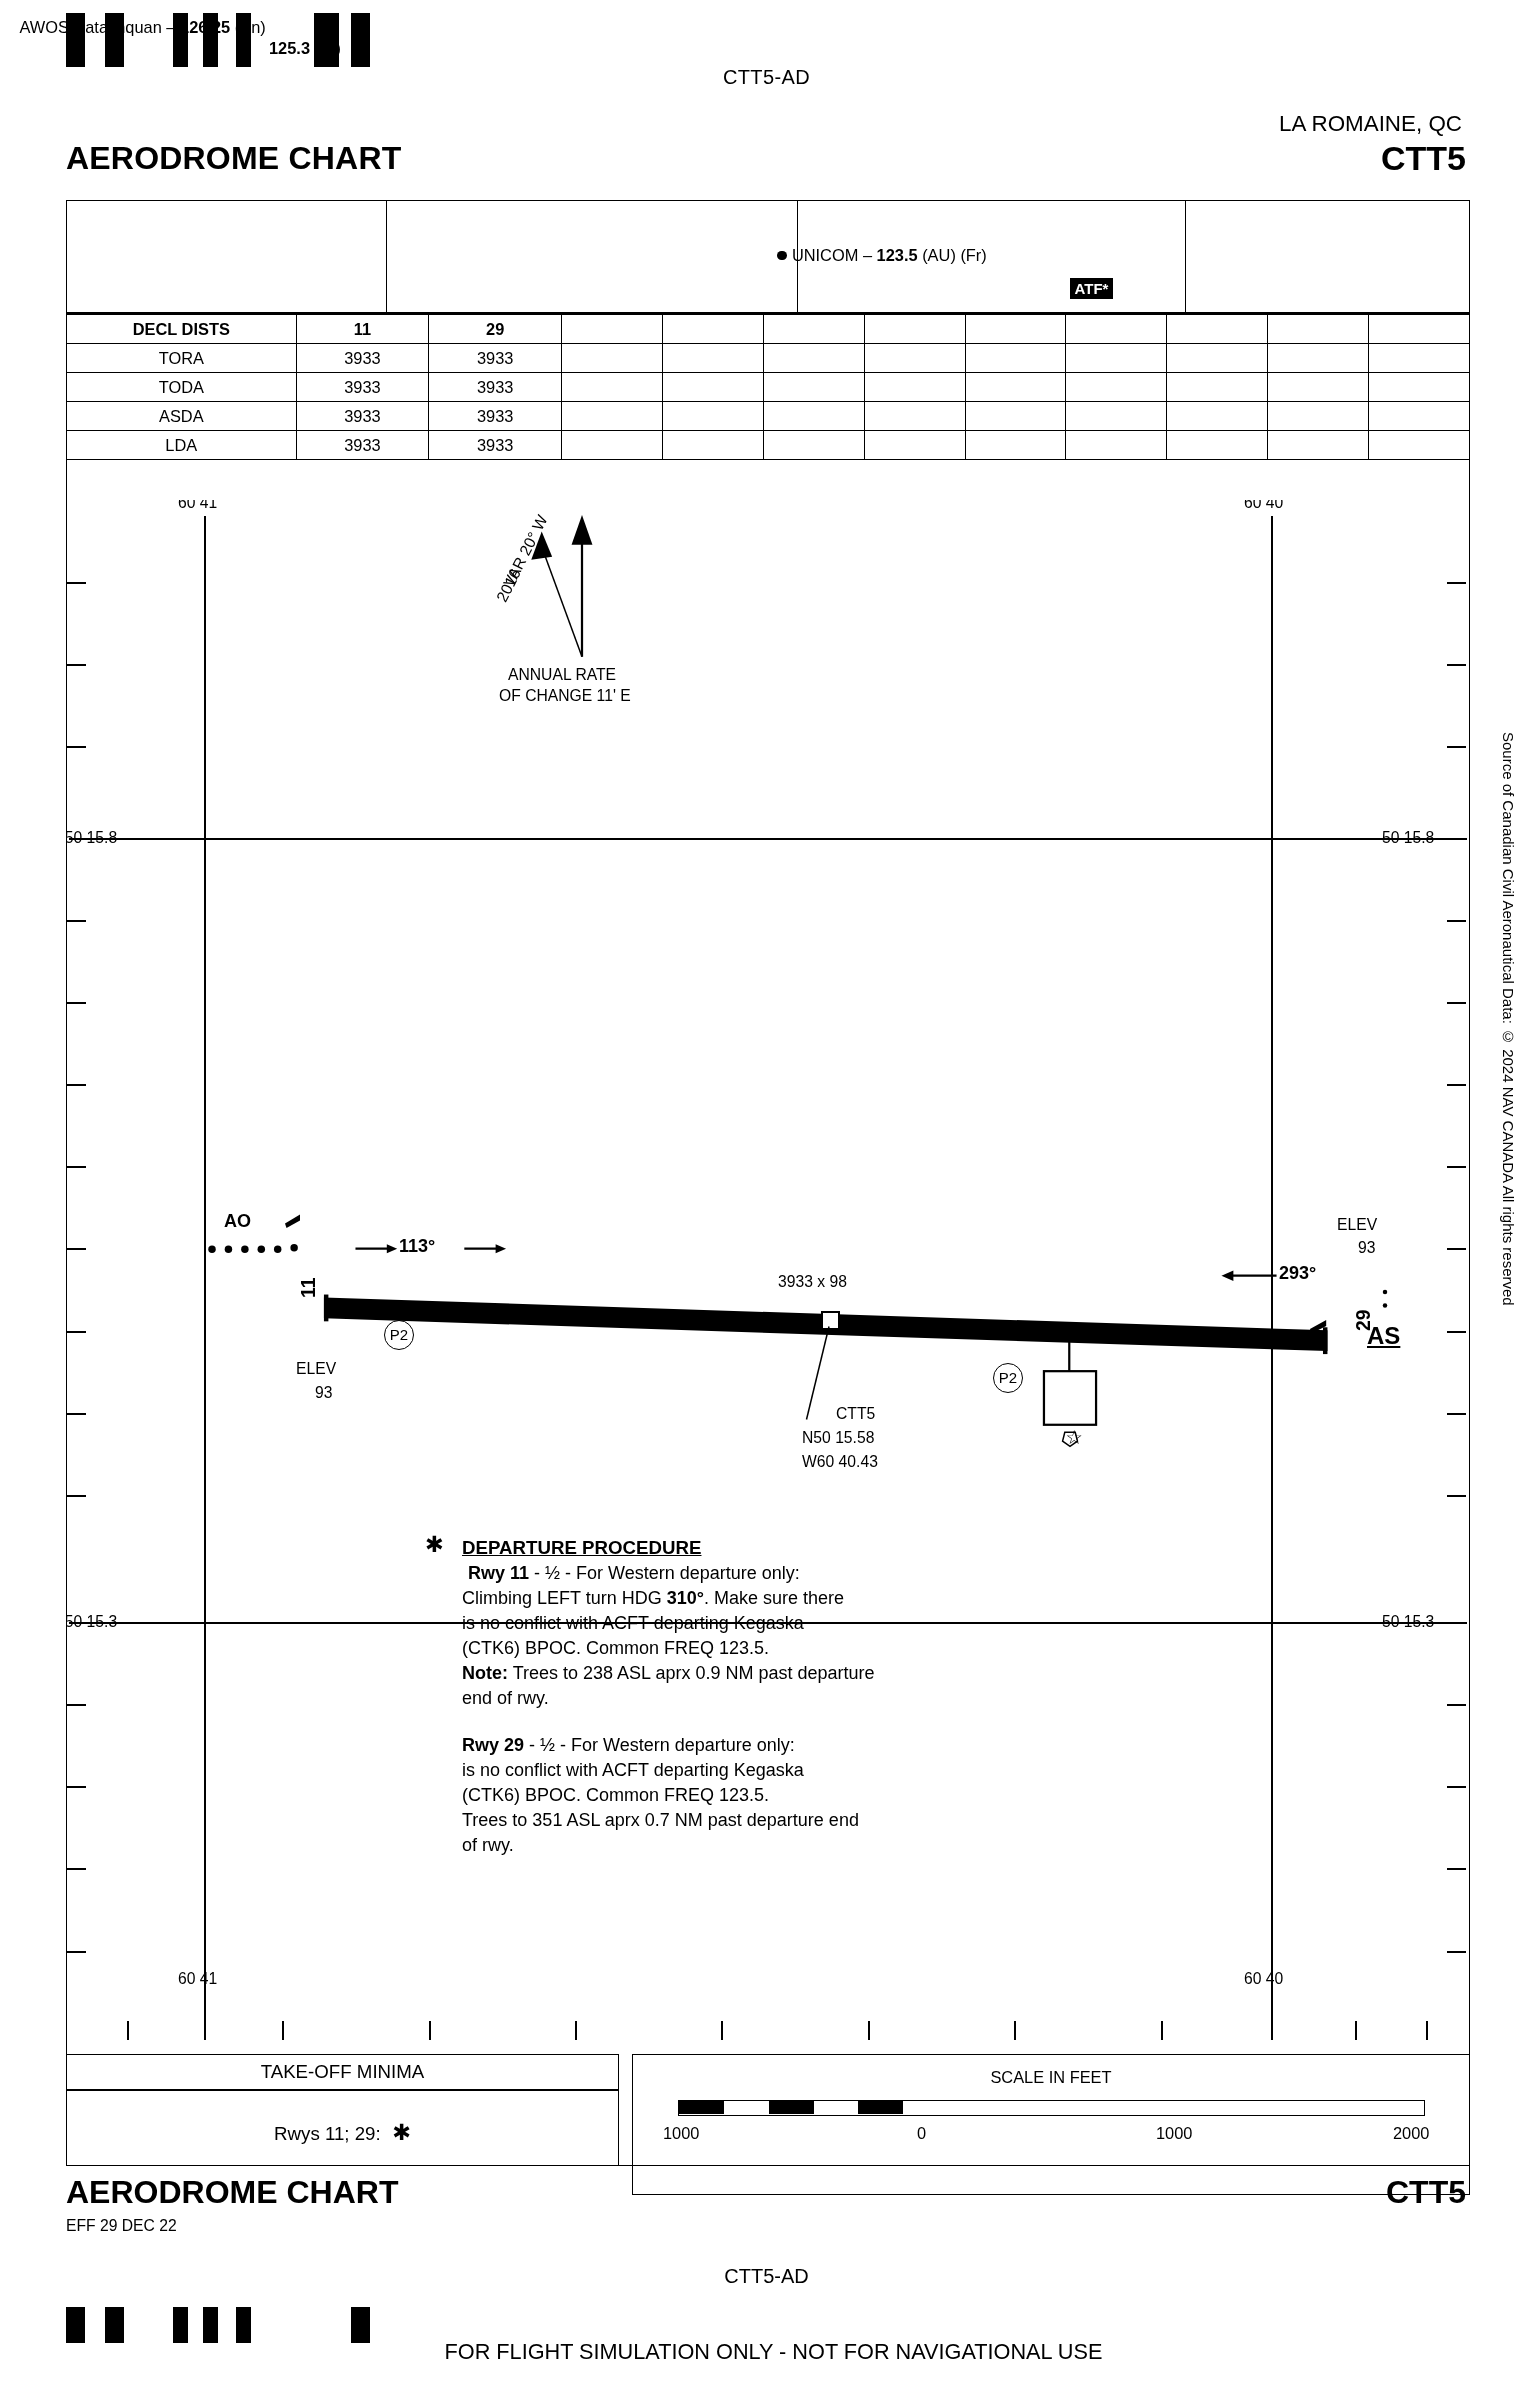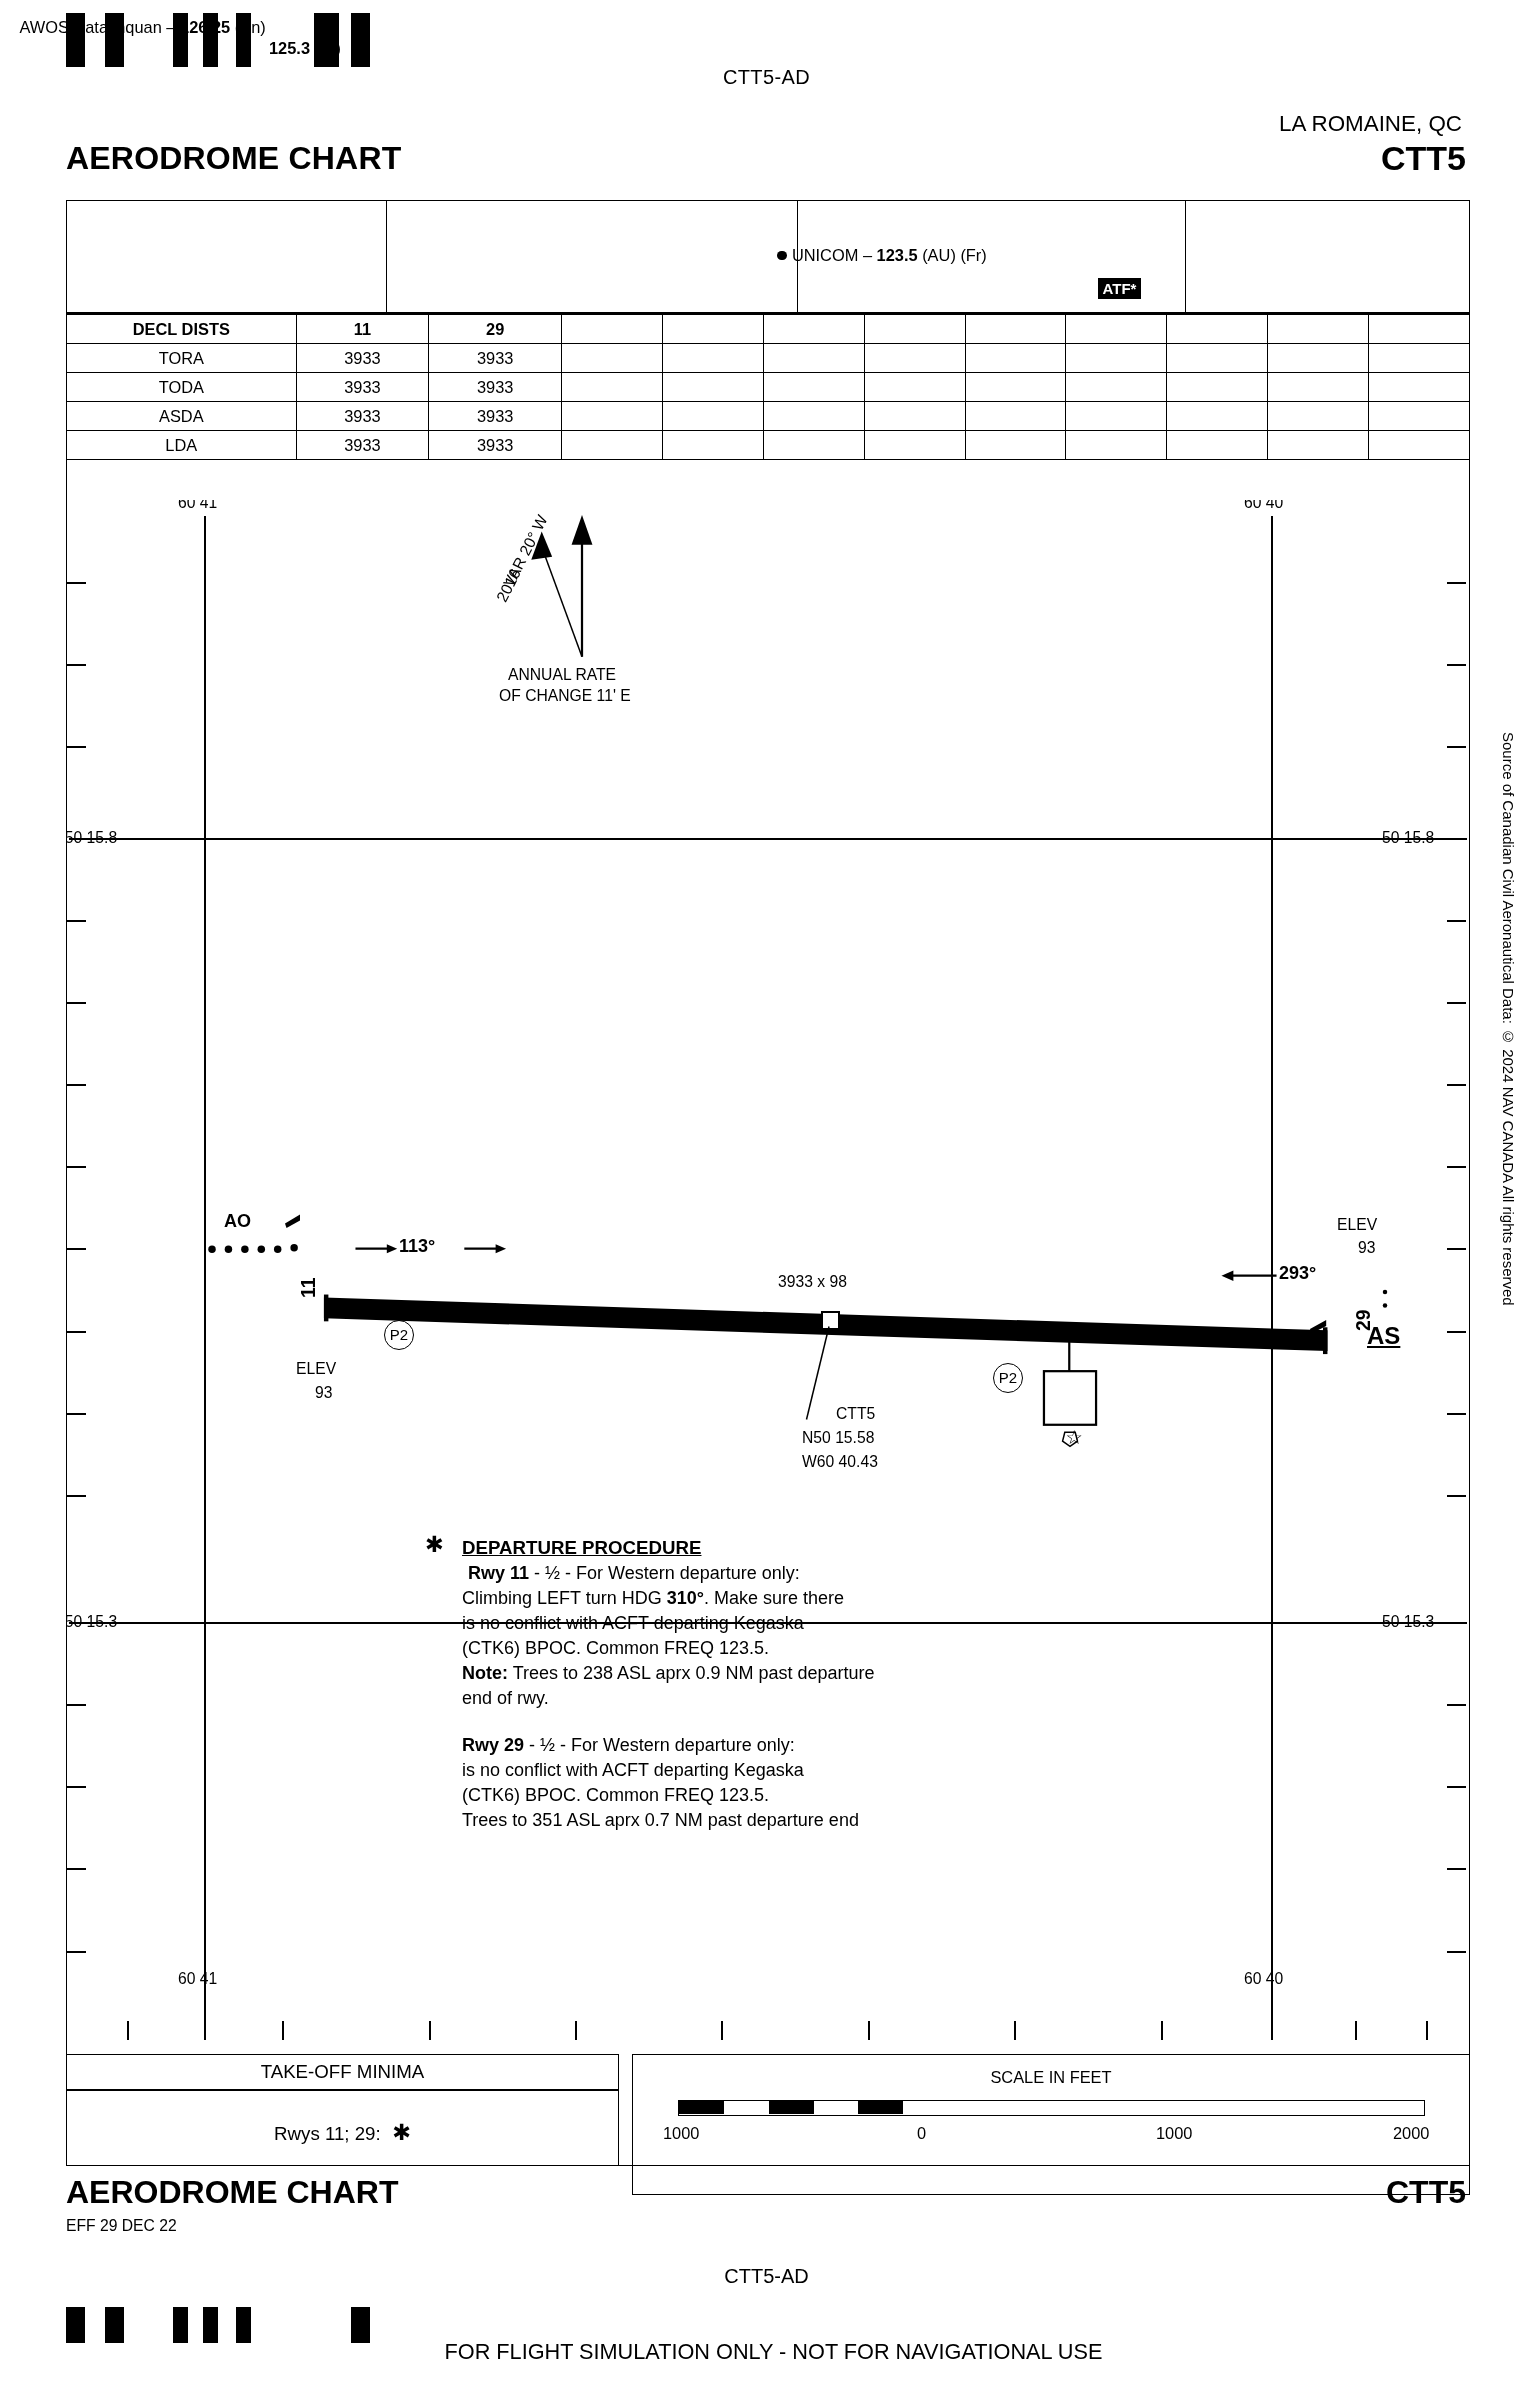--- a/index.html
+++ b/index.html
@@ -67,21 +67,20 @@
     box-sizing: border-box;
   }
   .comm-cell { position: absolute; box-sizing: border-box; border-right: 1.5px solid #000; height: 114px; }
   .awos-line { position: absolute; left: 19.4px; top: 18px; font-size: 16.4px; white-space: nowrap; }
   .awos-line2 { position: absolute; left: 269px; top: 39px; font-size: 16.4px; white-space: nowrap; }
   .unicom { position: absolute; left: 777px; top: 246px; font-size: 16.4px; white-space: nowrap; }
   .atf-badge {
     position: absolute; left: 1070px; top: 278px;
     background: #000; color: #fff; font-size: 15px; font-weight: 700;
     padding: 1.5px 4.5px 2.2px 4.5px;
-    margin-left: 28px;
   }
   .dot-ico {
     display: inline-block; width: 9.7px; height: 9.7px;
     border-radius: 50%; background: #000; margin-right: 5.2px;
     vertical-align: 0.7px;
   }
 
   
   .decl {
     position: absolute;
@@ -486,20 +485,21 @@
     <div>end of rwy.</div>
 
     <div style="height:22.4px;"></div>
 
     <div>
       <b>Rwy 29</b><span> - ½ - For Western departure only:</span>
     </div>
     <div>is no conflict with ACFT departing Kegaska</div>
     <div>(CTK6) BPOC.  Common FREQ 123.5.</div>
     <div>Trees to 351 ASL aprx 0.7 NM past departure end</div>
+    <div>of rwy.</div>
   </div>
 
   <div class="tom-box">
     <div class="tom-title">TAKE-OFF MINIMA</div>
     <div class="tom-div"></div>
     <div class="tom-rwys">
       <span>Rwys 11; 29:</span>
       <span class="star">&nbsp;✱</span>
     </div>
   </div>

